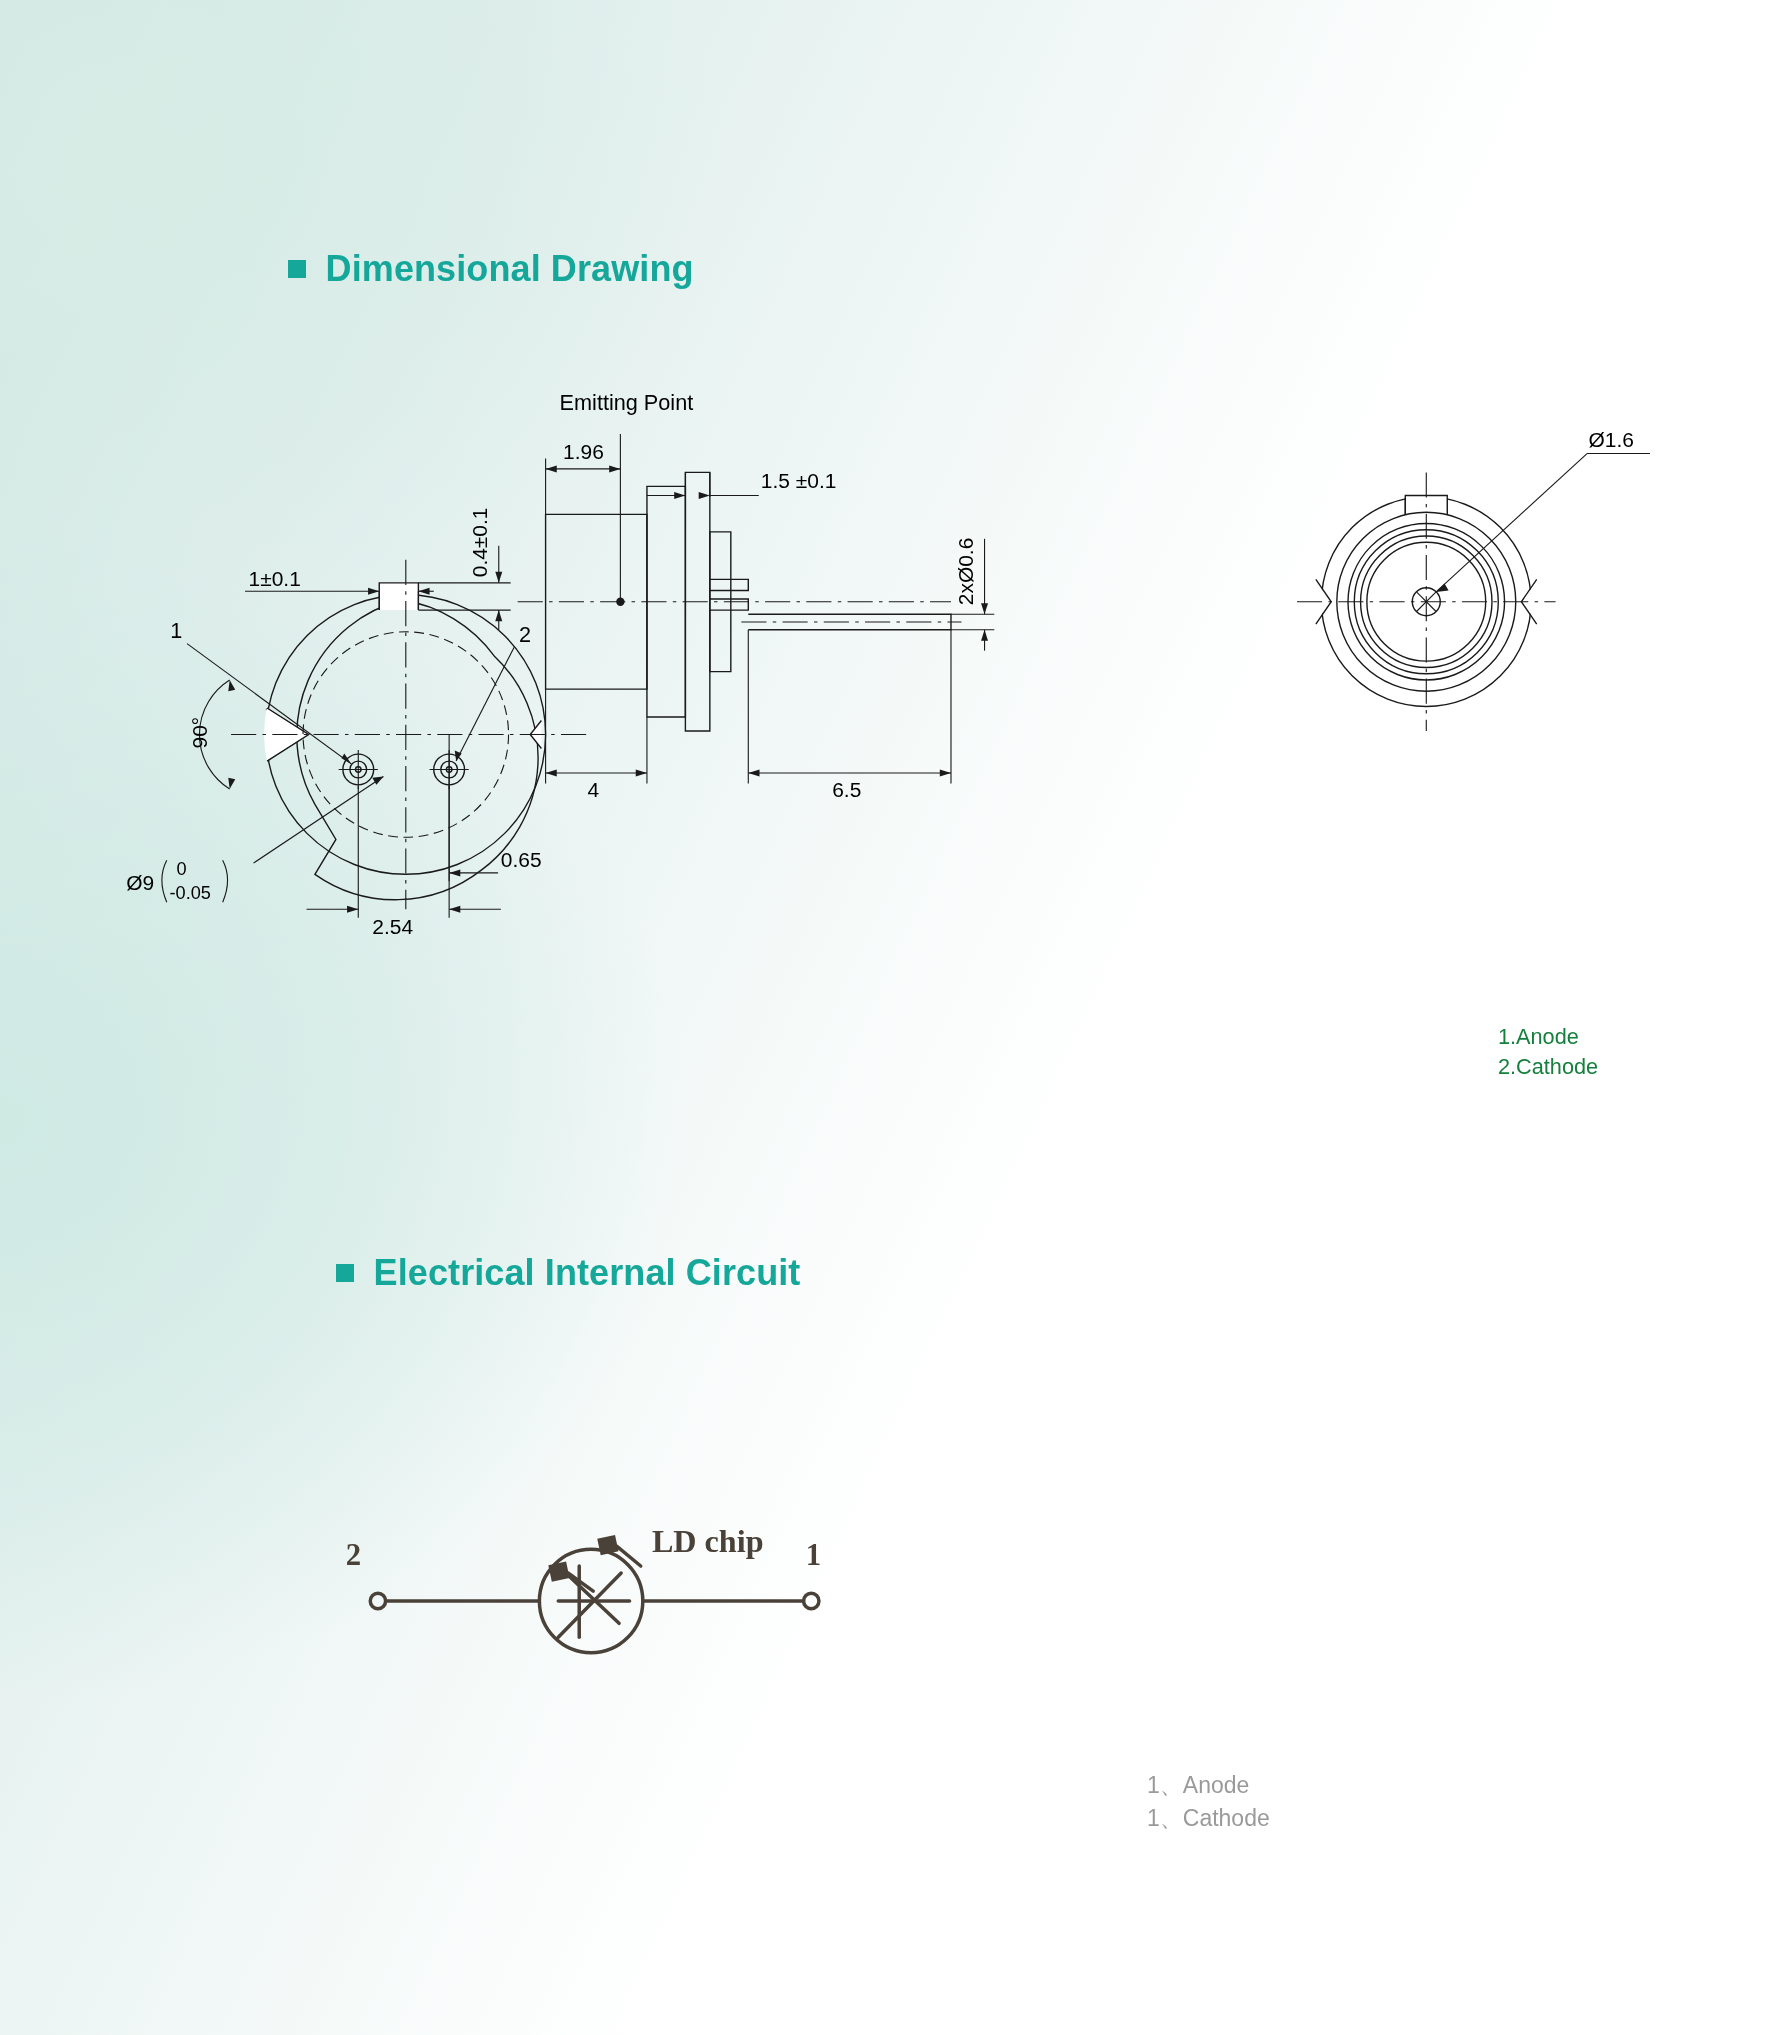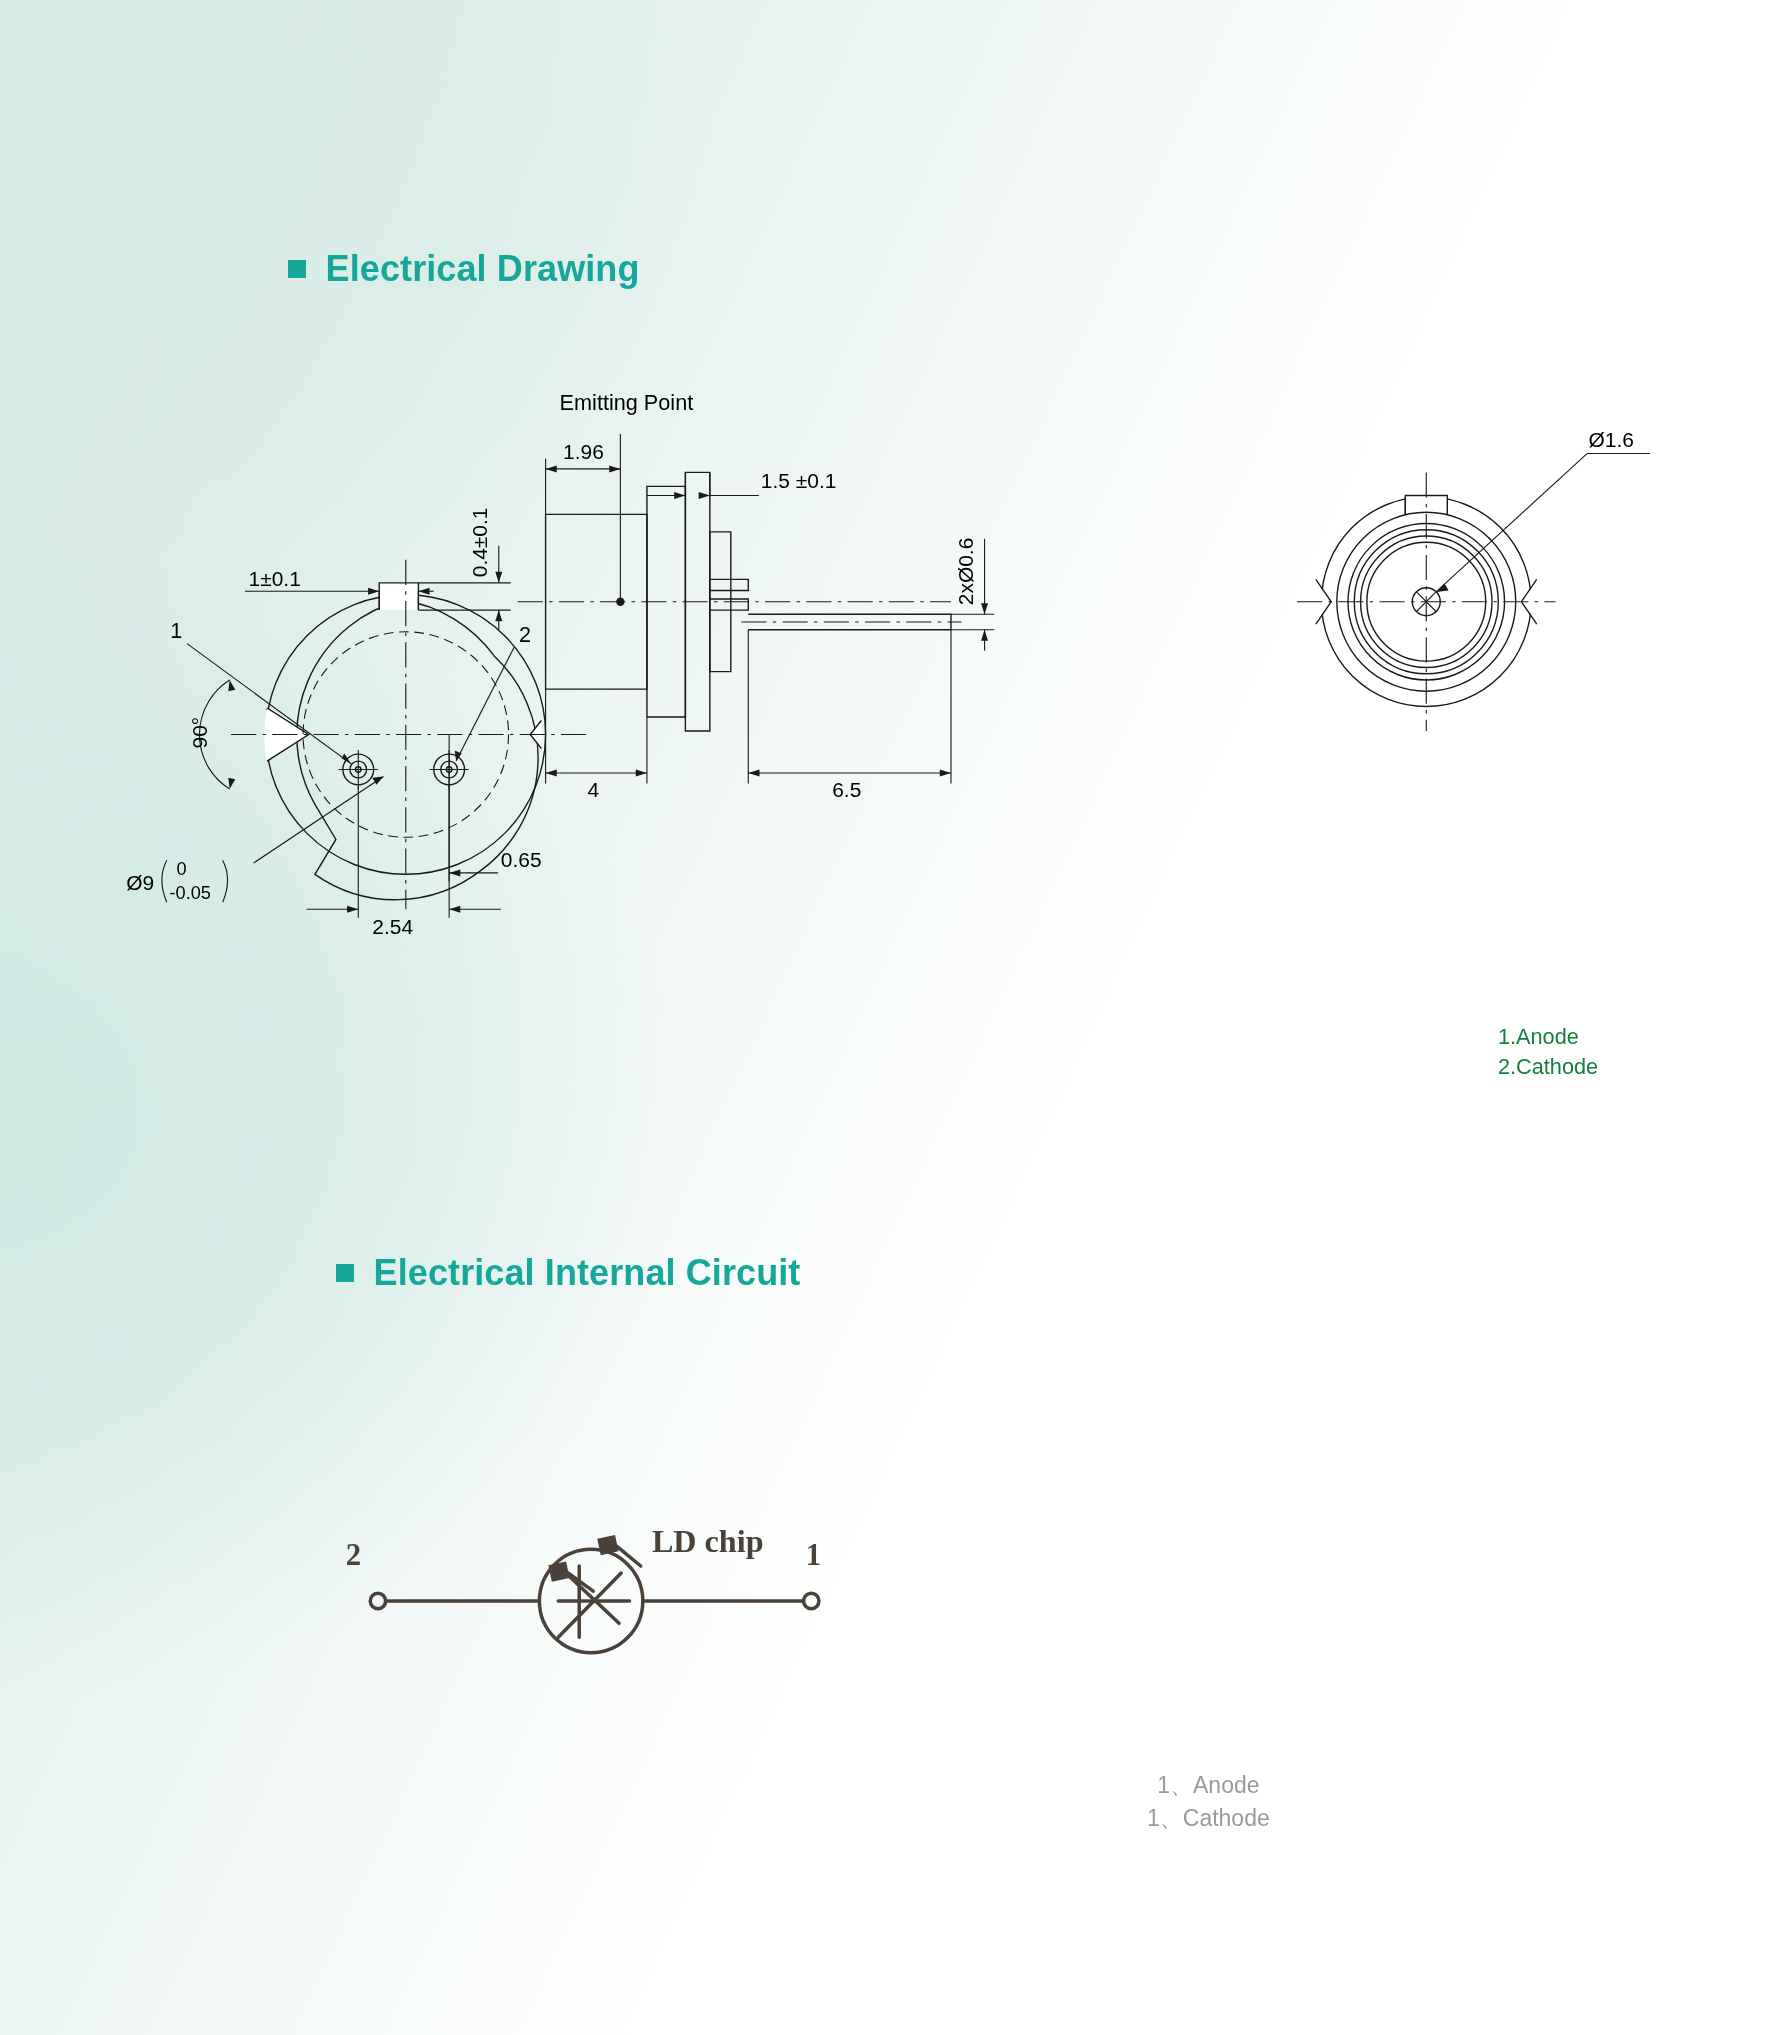--- a/index.html
+++ b/index.html
@@ -54,21 +54,21 @@
     white-space: pre-line;
   }
   #legend-dim { left: 1498px; top: 1022px; }
 
   .legend-circuit {
     position: absolute;
     font-size: 23px;
     color: #9a9a9a;
     line-height: 1.45;
   }
-  #legend-circuit { left: 1147px; top: 1769px; text-align: center; }
+  #legend-circuit { left: 1147px; top: 1769px; }
   .legend-circuit div { white-space: nowrap; }
 
   svg { display: block; overflow: visible; }
   .ln { fill: none; stroke: #1a1a1a; stroke-width: 2; }
   .ln-thin { fill: none; stroke: #1a1a1a; stroke-width: 1.6; }
   .ln-center {
     fill: none; stroke: #1a1a1a; stroke-width: 1.6;
     stroke-dasharray: 36 9 5 9;
   }
   .ln-dash {
@@ -104,21 +104,21 @@
     fill: #4a4238;
   }
 </style>
 </head>
 <body>
 
 <div class="page"></div>
 
 <div class="section-title" id="title-dim">
   <span class="bullet"></span>
-  <span>Electrical Drawing</span>
+  <span>Dimensional Drawing</span>
 </div>
 
 <div class="drawing" id="dim-drawing">
 <svg width="1678" height="671" viewBox="0 0 2400 960">
 
   <g>
 
     <g>
       <path class="ln" d="
         M 370,300

